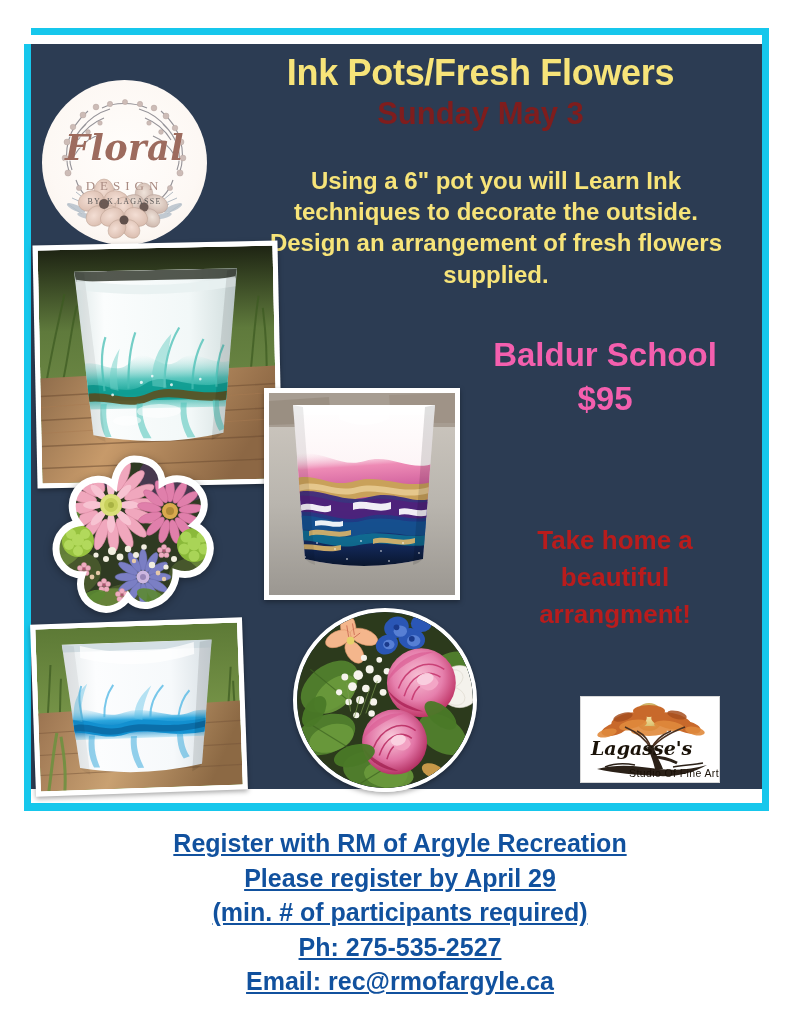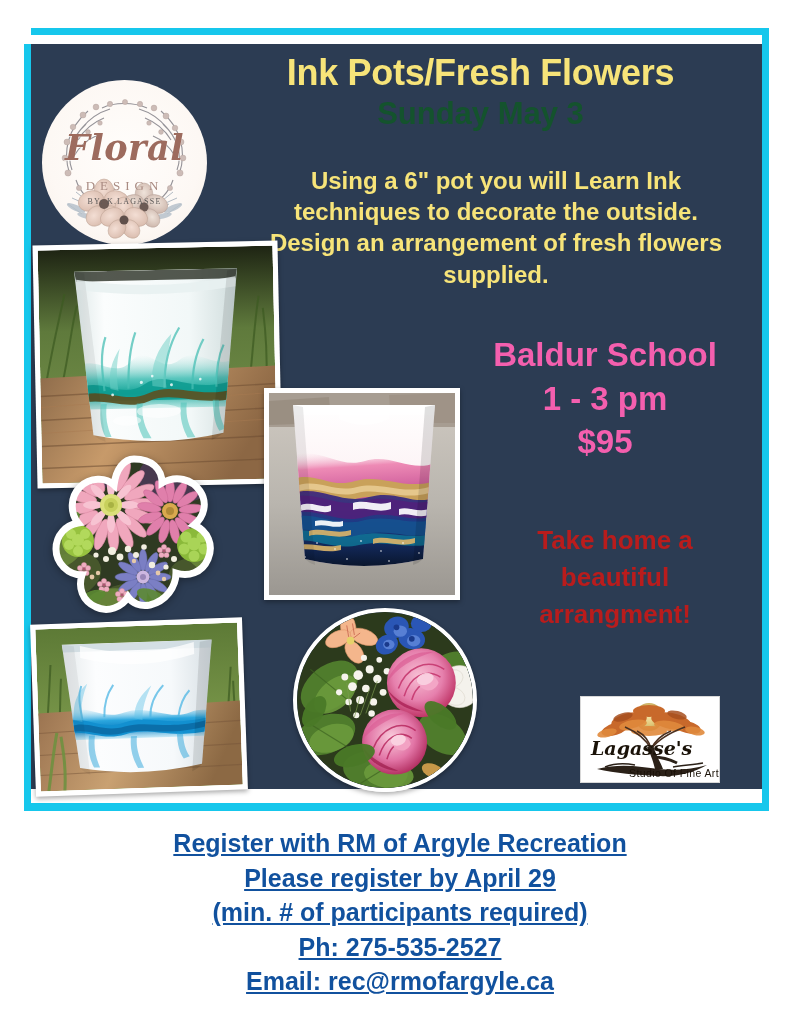--- a/index.html
+++ b/index.html
@@ -44,21 +44,21 @@
   .headline{
     position:absolute;left:228px;top:54px;width:505px;
     text-align:center;
   }
   .title{
     font-size:36px;font-weight:700;color:#F7E479;
     letter-spacing:-0.3px;line-height:1.05;
     white-space:nowrap;
   }
   .subtitle{
-    font-size:31px;font-weight:700;color:#14532d;
+    font-size:31px;font-weight:700;color:#7f1d1d;
     line-height:1.15;margin-top:4px;
     white-space:nowrap;
   }
   .blurb{
     position:absolute;left:252px;top:165px;width:488px;
     text-align:center;
     font-size:24px;font-weight:700;color:#F7E479;
     line-height:1.30;
   }
 
@@ -295,21 +295,20 @@
 
   <div class="headline">
     <div class="title">Ink Pots/Fresh Flowers</div>
     <div class="subtitle">Sunday  May 3</div>
   </div>
 
   <div class="blurb">Using a 6" pot you will Learn Ink techniques to decorate the outside. Design an arrangement of fresh flowers supplied.</div>
 
   <div class="venue">
     <div>Baldur School</div>
-    <div>1 - 3 pm</div>
     <div>$95</div>
   </div>
 
   <div class="takehome">Take home a beautiful arrangment!</div>
 
   <div class="photo" id="photo-teal-pot">
     <div class="inner">
       <svg viewBox="0 0 235 233" xmlns="http://www.w3.org/2000/svg" preserveAspectRatio="none">
         <defs>
           <linearGradient id="tealGrassG" x1="0" y1="0" x2="0" y2="1">

